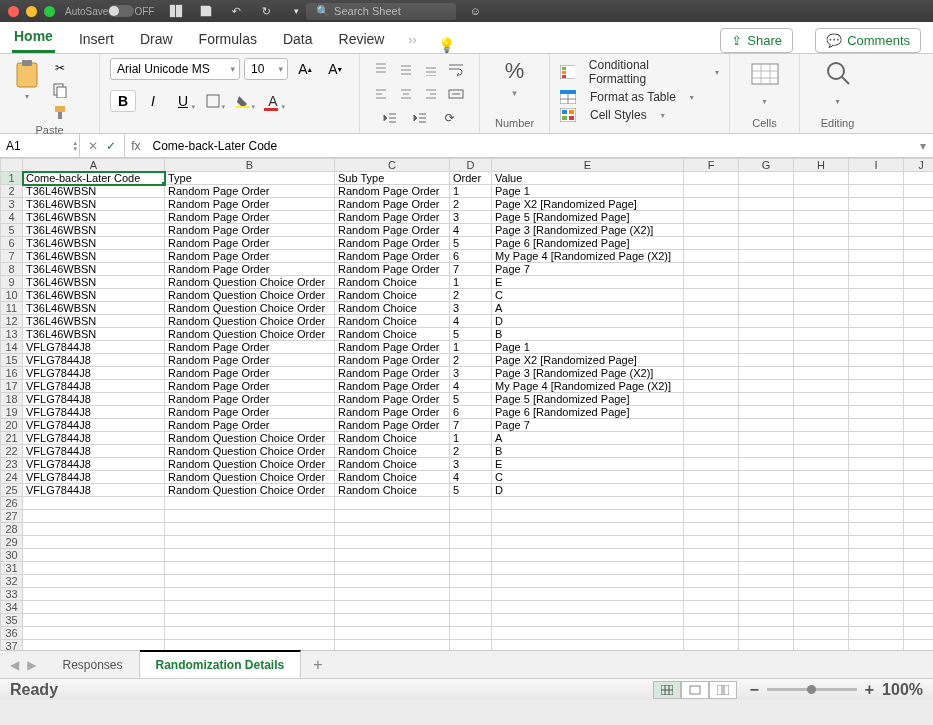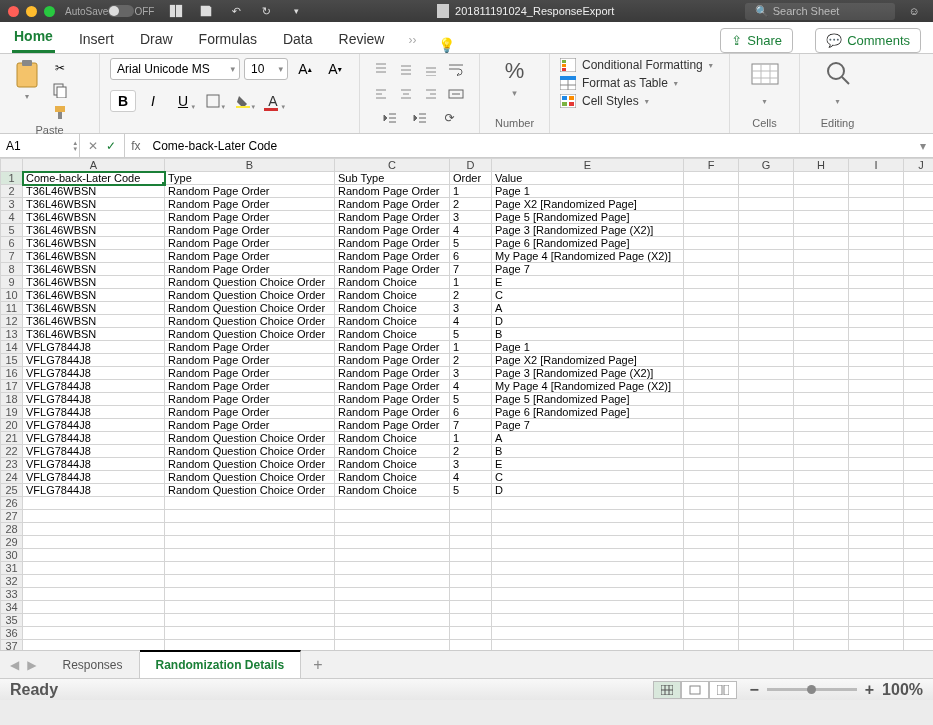--- a/index.html
+++ b/index.html
@@ -39,21 +39,21 @@
   .szbox{border:1px solid #bbb; background:#fff; width:44px; height:22px; padding:0 16px 0 6px; font-size:12px; position:relative; border-radius:3px; display:flex; align-items:center;}
   .szbox::after{content:"▾"; position:absolute; right:4px; color:#888; font-size:9px;}
   .ibtn{width:26px; height:22px; display:flex; align-items:center; justify-content:center; border-radius:3px; position:relative; font-size:14px;}
   .ibtn.box{border:1px solid #ccc; background:#fff;}
   .ibtn .dd{position:absolute; right:1px; bottom:1px; font-size:7px; color:#888;}
   .aligngrid{display:grid; grid-template-columns:repeat(4,22px); grid-template-rows:22px 22px; gap:3px;}
   .ac{width:22px; height:22px; display:flex; align-items:center; justify-content:center; color:#555;}
   .numcol{display:flex; flex-direction:column; gap:4px; align-items:center;}
   .pct{font-size:22px; color:#555;}
   .stylecol{display:flex; flex-direction:column; gap:4px;}
-  .strow{display:flex; align-items:center; gap:6px; font-size:12px; color:#333;}
+  .strow{display:flex; align-items:center; gap:14px; font-size:12px; color:#333;}
   .cellic{display:flex; justify-content:center;}
   
   .fbar{ height:24px; background:#fff; border-bottom:1px solid #ccc; display:flex; align-items:center;}
   .namebox{width:80px; border-right:1px solid #ccc; height:100%; display:flex; align-items:center; padding:0 6px; font-size:12px; position:relative;}
   .namebox .updn{position:absolute; right:2px; display:flex; flex-direction:column; font-size:7px; line-height:6px; color:#888;}
   .fx-actions{display:flex; gap:8px; padding:0 8px; color:#888; border-right:1px solid #ccc; height:100%; align-items:center;}
   .fx{color:#666; padding:0 6px;}
   .fcontent{flex:1; padding:0 6px; font-size:12px;}
   .fexp{width:20px; text-align:center; color:#888;}
   
@@ -108,26 +108,20 @@
       </span>
     <span class="smic">
         <svg width="14" height="14" viewBox="0 0 16 16">
           <path d="M2 2h10l2 2v10H2z" fill="#ddd"></path>
         </svg>
       </span>
     <span class="smic">↶</span>
     <span class="smic">↻</span>
     <span class="smic" style="font-size:9px;">▾</span>
   </div>
-  <div class="titlewrap">
-    <svg width="12" height="14">
-        <rect width="12" height="14" fill="#ccc"></rect>
-      </svg>
-    <span>201811191024_ResponseExport</span>
-  </div>
   <div class="searchsheet">
     <span>🔍</span>
     <span>Search Sheet</span>
   </div>
   <div class="smile">☺</div>
 </div>
 
 <div class="tabs">
   <div class="tab active">Home</div>
   <div class="tab">Insert</div>

